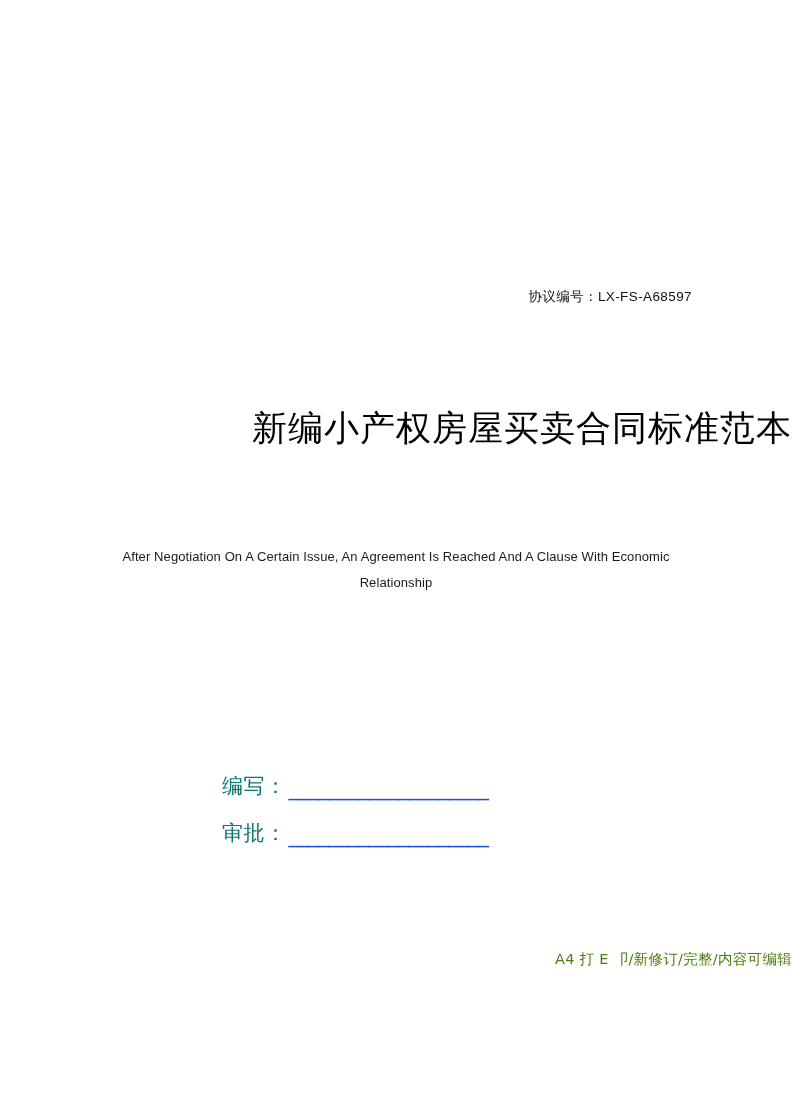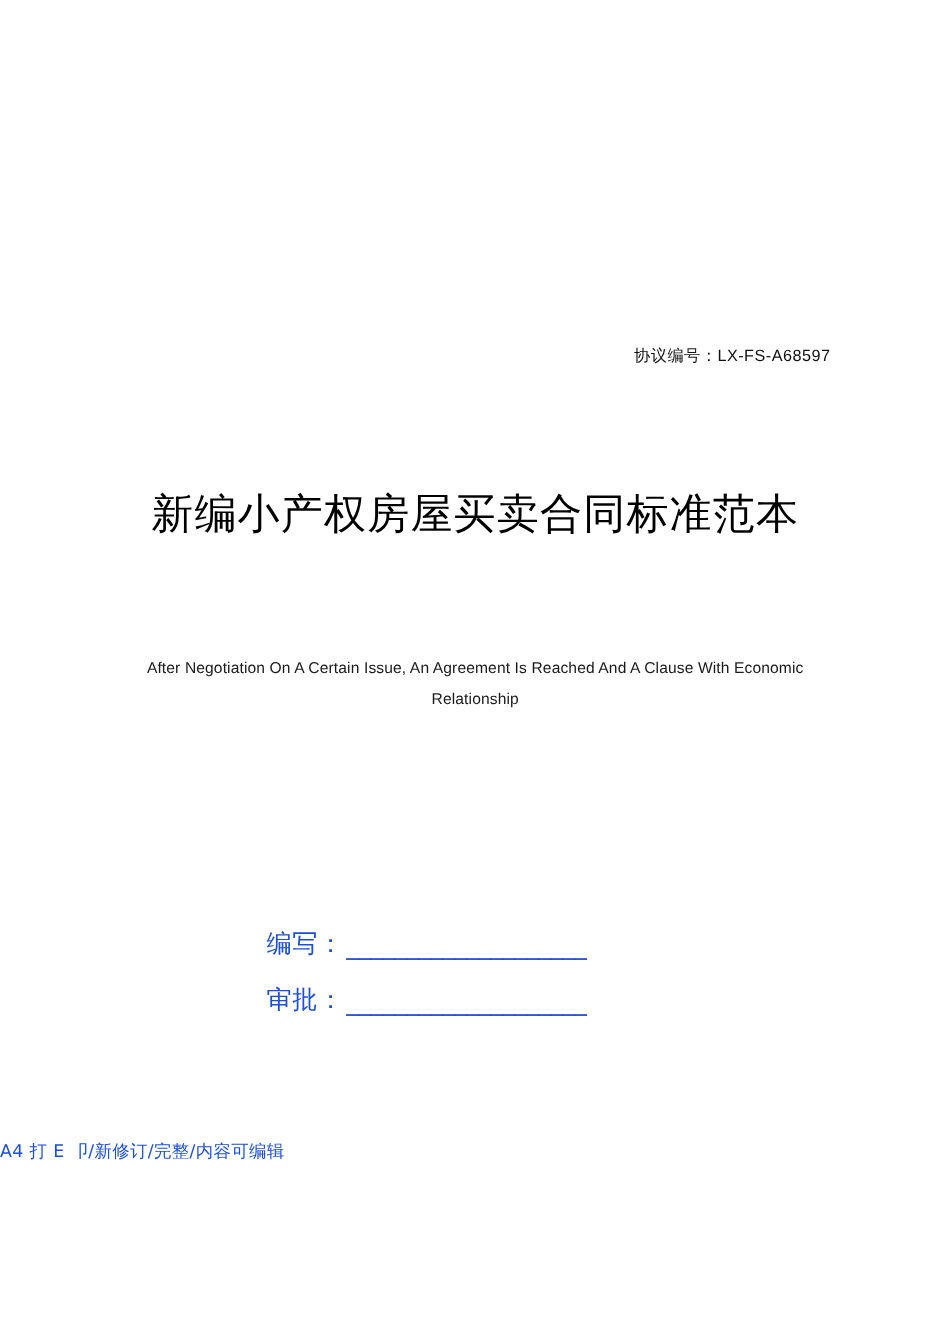--- a/index.html
+++ b/index.html
@@ -32,21 +32,21 @@
     white-space: nowrap;
     color: #111;
   }
 
   
   .doc-title {
     position: absolute;
     top: 405px;
     left: 0;
     width: 792px;
-    text-align: center;
+    text-align: right;
     font-size: 35px;
     font-weight: 400;
     letter-spacing: 1px;
     color: #000;
     font-family: "DejaVu Sans", "Liberation Sans", sans-serif;
   }
 
   
   .subtitle {
     position: absolute;
@@ -69,39 +69,39 @@
   }
   .sig-row {
     display: flex;
     align-items: flex-end;
     font-size: 21px;
     margin-bottom: 19px;
     white-space: nowrap;
     font-family: "DejaVu Sans", "Liberation Sans", sans-serif;
   }
   .sig-label {
-    color: #1d4ed8;
+    color: #0f766e;
     letter-spacing: 0.5px;
   }
   .sig-line {
     font-size: 21px;
     letter-spacing: -0.5px;
     color: #1d4ed8;
     margin-left: 2px;
   }
 
   
   .footer-note {
     position: absolute;
     top: 950px;
     left: 0;
     width: 792px;
-    text-align: left;
+    text-align: right;
     font-size: 14.5px;
-    color: #1d4ed8;
+    color: #4d7c0f;
     letter-spacing: 0.3px;
     font-family: "DejaVu Sans", "Liberation Sans", sans-serif;
   }
 </style>
 </head>
 <body>
 
 <div class="page">
 
   <div class="agreement-no">协议编号：LX-FS-A68597</div>

